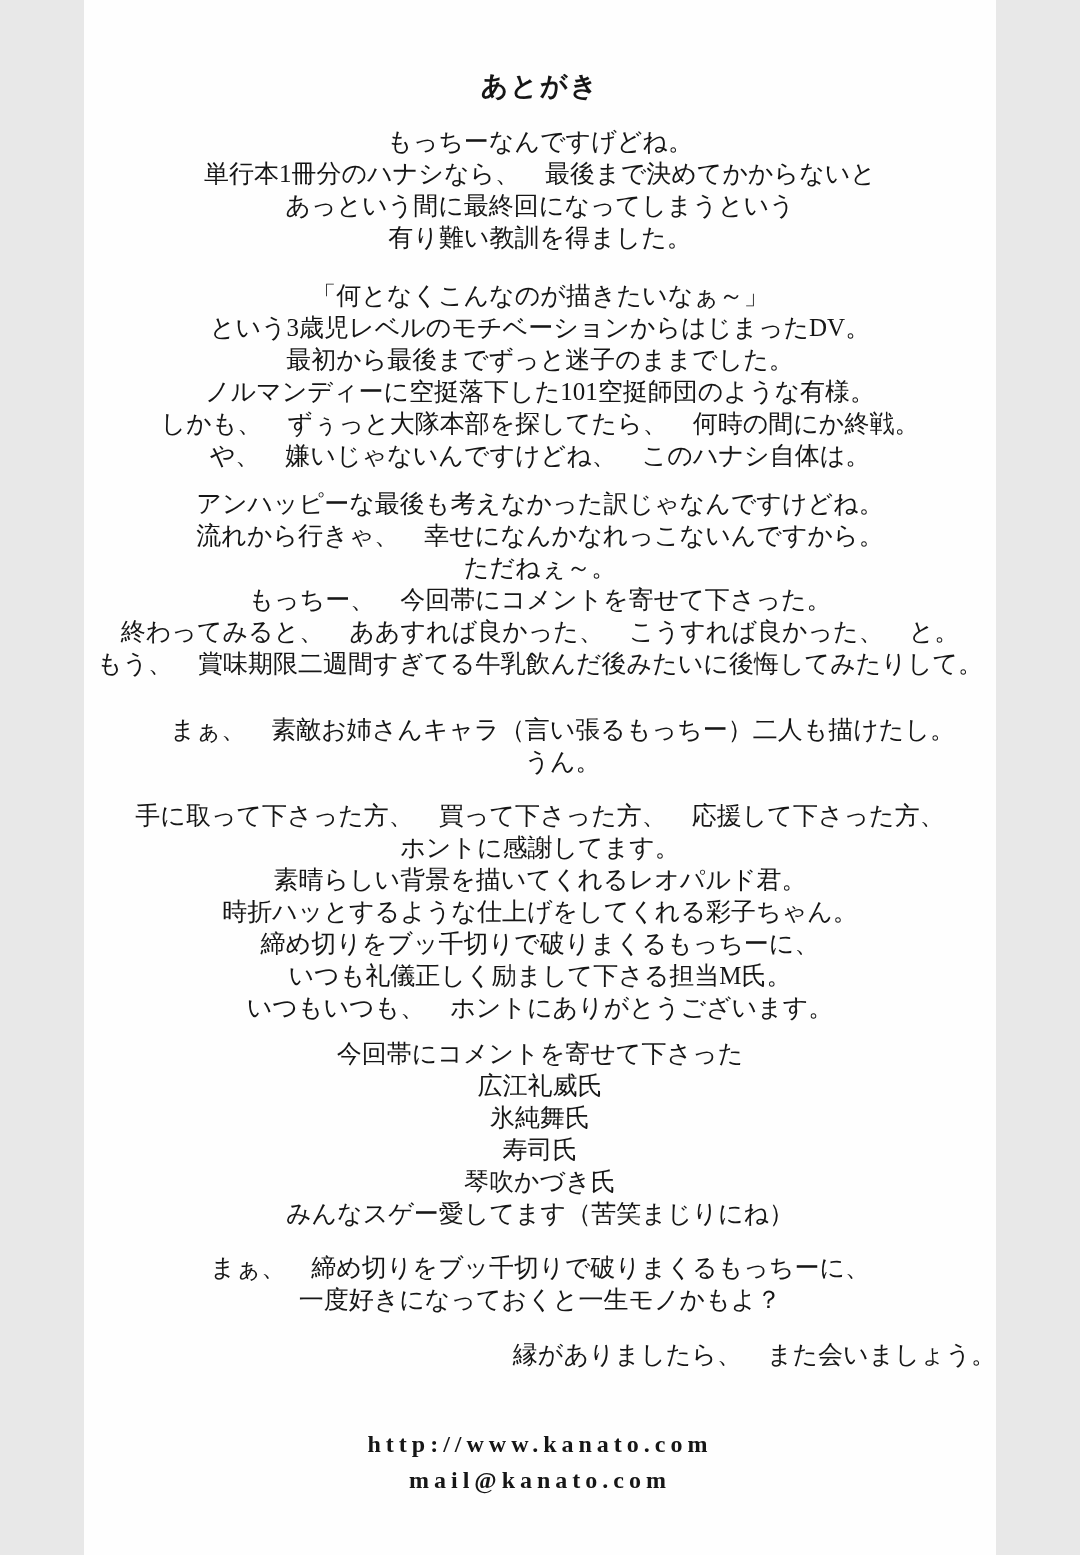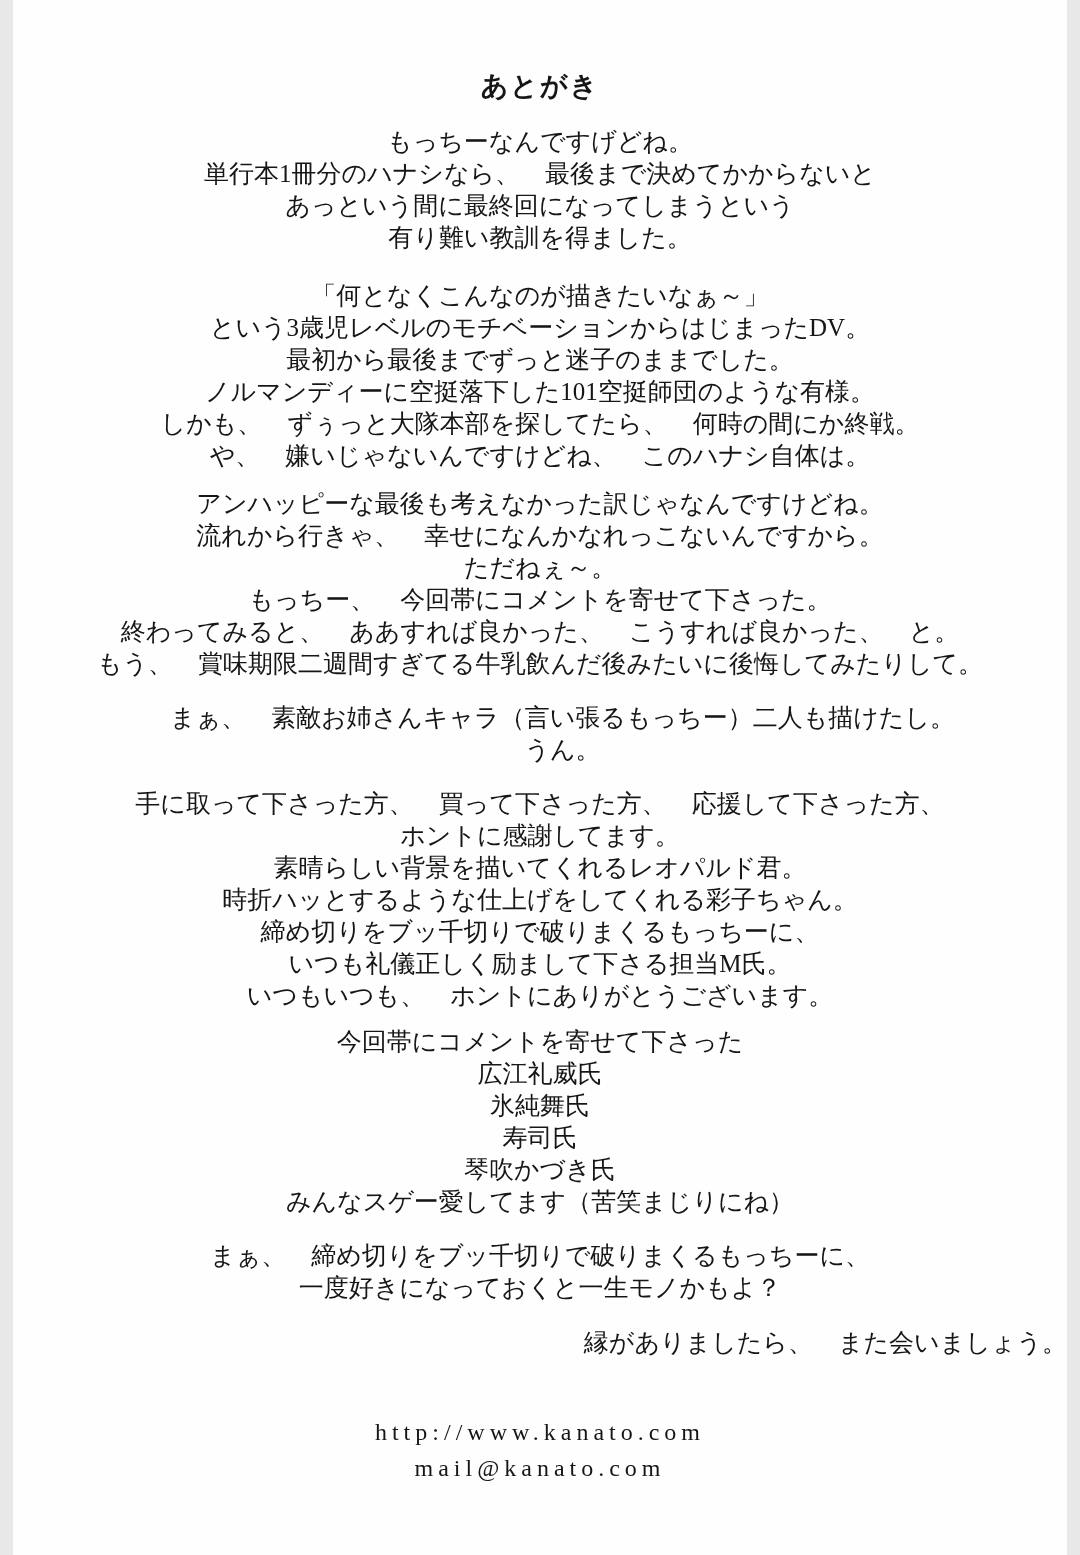--- a/index.html
+++ b/index.html
@@ -2,21 +2,21 @@
 <html><head>
 <meta charset="utf-8">
 <style>
   html, body {
     margin: 0;
     padding: 0;
     background: #e8e8e8;
   }
   .page {
     position: relative;
-    width: 1054px;
+    width: 912px;
     height: 1555px;
     margin: 0 auto;
     background: #fefefe;
     overflow: hidden;
     font-family: "Liberation Serif", "DejaVu Serif", serif;
     color: #161616;
   }
   .content {
     padding-top: 70px;
     text-align: center;
@@ -34,21 +34,21 @@
     font-size: 25px;
     font-weight: 400;
     line-height: 32px;
     white-space: pre;
   }
   .footer {
     margin-top: 55px;
   }
   .footer .line {
     font-size: 24px;
-    font-weight: 400;
+    font-weight: 700;
     line-height: 36px;
     letter-spacing: 5px;
   }
 </style>
 </head>
 <body>
 
 <div class="page">
   <div class="content">
     <div class="title">あとがき</div>
@@ -69,21 +69,21 @@
           <div class="line">や、　嫌いじゃないんですけどね、　このハナシ自体は。</div>
         </div>
         <div class="para" style="margin-top: 16px;">
           <div class="line">アンハッピーな最後も考えなかった訳じゃなんですけどね。</div>
           <div class="line">流れから行きゃ、　幸せになんかなれっこないんですから。</div>
           <div class="line">ただねぇ～。</div>
           <div class="line">もっちー、　今回帯にコメントを寄せて下さった。</div>
           <div class="line">終わってみると、　ああすれば良かった、　こうすれば良かった、　と。</div>
           <div class="line">もう、　賞味期限二週間すぎてる牛乳飲んだ後みたいに後悔してみたりして。</div>
         </div>
-        <div class="para" style="margin-top: 22px; padding-left: 45px;">
+        <div class="para" style="margin-top: 34px; padding-left: 45px;">
           <div class="line">まぁ、　素敵お姉さんキャラ（言い張るもっちー）二人も描けたし。</div>
           <div class="line">うん。</div>
         </div>
         <div class="para" style="margin-top: 22px;">
           <div class="line">手に取って下さった方、　買って下さった方、　応援して下さった方、</div>
           <div class="line">ホントに感謝してます。</div>
           <div class="line">素晴らしい背景を描いてくれるレオパルド君。</div>
           <div class="line">時折ハッとするような仕上げをしてくれる彩子ちゃん。</div>
           <div class="line">締め切りをブッ千切りで破りまくるもっちーに、</div>
           <div class="line">いつも礼儀正しく励まして下さる担当M氏。</div>

